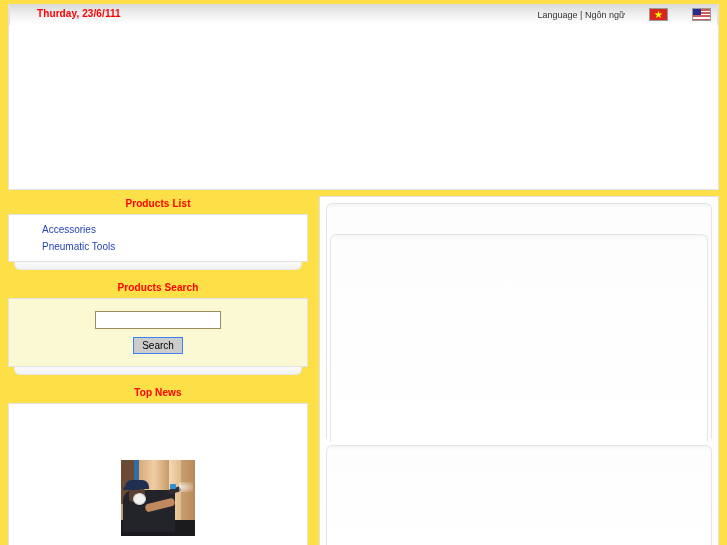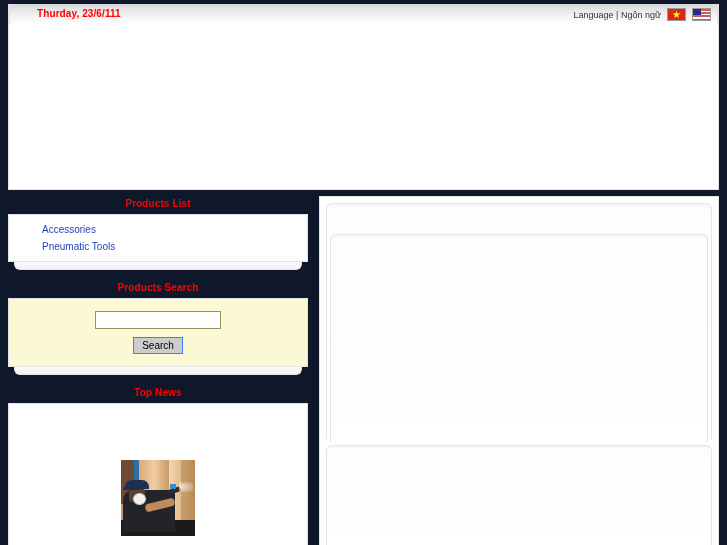--- a/index.html
+++ b/index.html
@@ -6,21 +6,21 @@
     margin: 0;
     padding: 0;
     background: #ffffff;
     font-family: "Liberation Sans", sans-serif;
   }
   .page {
     position: relative;
     width: 727px;
     height: 545px;
     overflow: hidden;
-    background: #0f172a;
+    background: #fde047;
   }
 
   
   .site-frame {
     position: absolute;
     left: 8px;
     top: 4px;
     width: 711px;
     height: 186px;
     border: 1px solid #e2e2e2;
@@ -50,21 +50,21 @@
     color: #ff0000;
     letter-spacing: .1px;
     white-space: nowrap;
   }
   .topbar-lang-wrap {
     position: absolute;
     right: 6px;
     top: 4px;
     display: flex;
     align-items: center;
-    gap: 6px;
+    gap: 24px;
   }
   .topbar-lang {
     font-size: 9px;
     color: #333333;
     white-space: nowrap;
   }
   .flag {
     width: 19px;
     height: 13px;
     display: inline-block;

